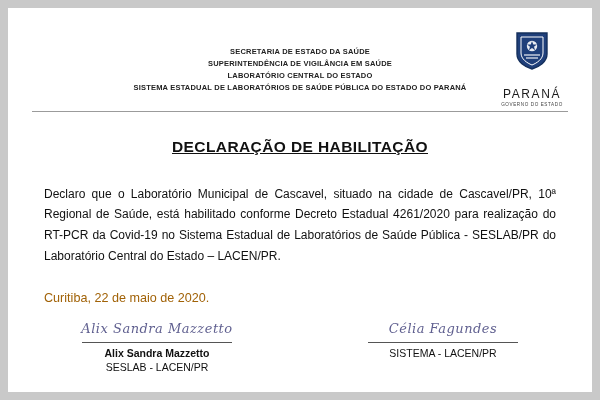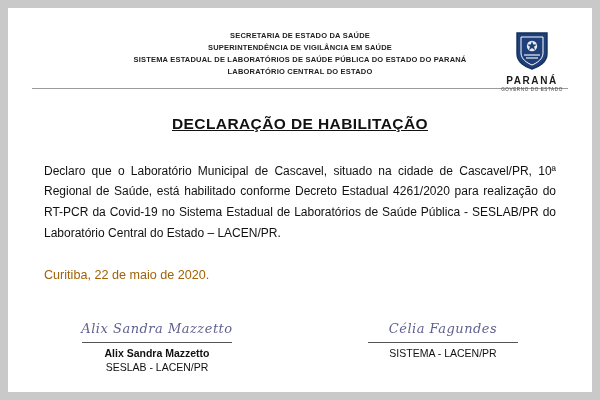--- a/index.html
+++ b/index.html
@@ -21,21 +21,21 @@
     height: 384px;
     background: #ffffff;
     box-sizing: border-box;
   }
   .header {
     position: relative;
     padding-top: 22px;
     text-align: center;
   }
   .header-lines {
-    margin: 0 auto;
+    margin: 16px auto;
     width: 430px;
   }
   .header-line {
     font-size: 7.5px;
     font-weight: bold;
     letter-spacing: 0.2px;
     color: #222;
     line-height: 1.62;
     text-transform: uppercase;
   }
@@ -45,25 +45,25 @@
     top: 22px;
     width: 72px;
     text-align: center;
   }
   .crest-shield {
     margin: 0 auto;
     width: 34px;
     height: 40px;
   }
   .crest-name {
-    font-size: 10px;
-    font-weight: bold;
+    font-size: 12px;
+    font-weight: normal;
     letter-spacing: 1.6px;
     color: #1b1b1b;
-    margin-top: 5px;
+    margin-top: 17px;
   }
   .crest-sub {
     font-size: 4.6px;
     letter-spacing: 0.6px;
     color: #444;
     margin-top: 1px;
   }
   .rule {
     margin: 9px auto 0 auto;
     width: 536px;
@@ -139,22 +139,22 @@
 </style>
 </head>
 <body>
 
 <div class="page">
 
   <div class="header">
     <div class="header-lines">
       <div class="header-line">SECRETARIA DE ESTADO DA SAÚDE</div>
       <div class="header-line">SUPERINTENDÊNCIA DE VIGILÂNCIA EM SAÚDE</div>
+      <div class="header-line">LABORATÓRIO CENTRAL DO ESTADO</div>
       <div class="header-line">SISTEMA ESTADUAL DE LABORATÓRIOS DE SAÚDE PÚBLICA DO ESTADO DO PARANÁ</div>
-      <div class="header-line">LABORATÓRIO CENTRAL DO ESTADO</div>
     </div>
 
     <div class="crest">
       <div class="crest-shield">
         <svg viewBox="0 0 34 40" width="34" height="40" aria-hidden="true">
           <path d="M2 3 H32 V24 C32 32 24 37 17 39 C10 37 2 32 2 24 Z" fill="#1f3f7a" stroke="#15305c" stroke-width="1.4"></path>
           <path d="M6 7 H28 V23 C28 29 22 33 17 35 C12 33 6 29 6 23 Z" fill="none" stroke="#ffffff" stroke-width="1"></path>
           <circle cx="17" cy="16" r="5.2" fill="#ffffff" opacity="0.9"></circle>
           <path d="M17 11.2 L18.3 14.6 L21.9 14.6 L19 16.8 L20.1 20.2 L17 18.1 L13.9 20.2 L15 16.8 L12.1 14.6 L15.7 14.6 Z" fill="#1f3f7a"></path>
           <path d="M9 25 H25" stroke="#ffffff" stroke-width="1.1"></path>

